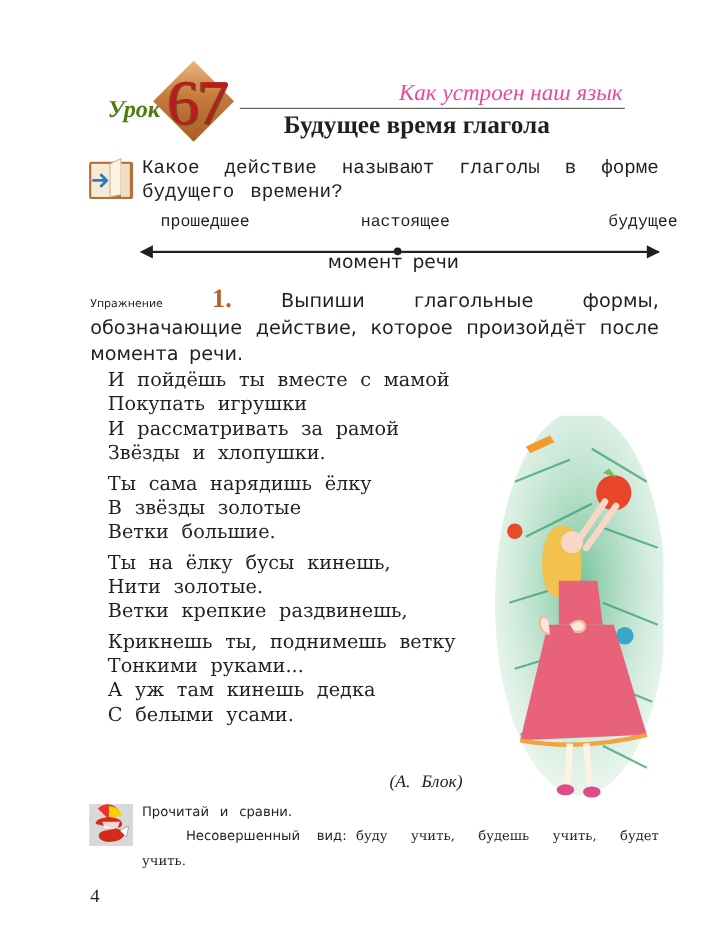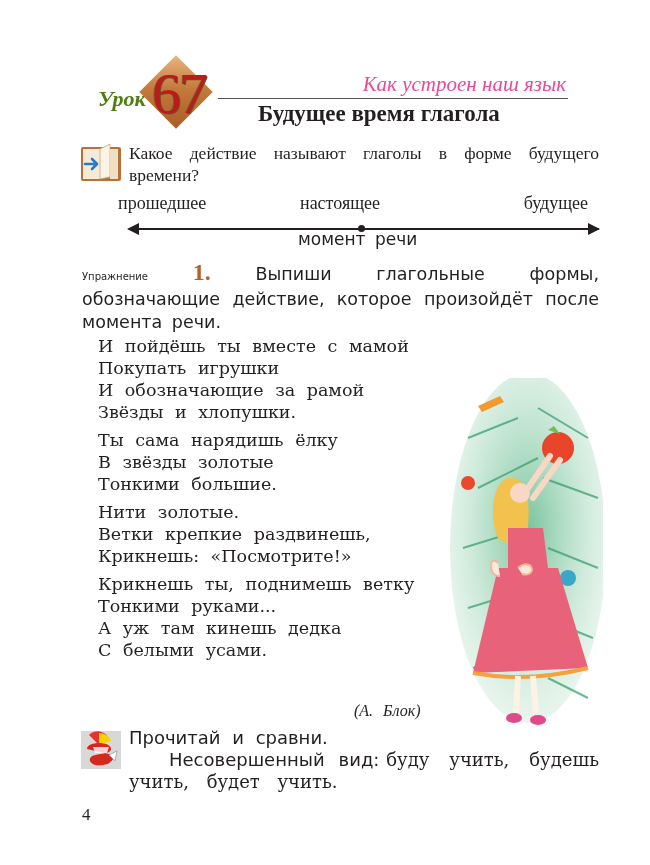--- a/index.html
+++ b/index.html
@@ -10,22 +10,22 @@
   .diamond { position:absolute; left:150px; top:66px; width:52px; height:52px; transform:rotate(45deg);
     background:linear-gradient(135deg, #e8b680 0%, #c47a3d 45%, #a85e25 100%); }
   .diamond-num { position:absolute; left:138px; top:62px; width:82px; text-align:center; font-family:"Liberation Serif", serif; font-size:58px; line-height:64px; color:#b91c1c;
     text-shadow: 1px 1px 0 #7a4a20, -1px 0 0 #8a5a2a; letter-spacing:-2px; }
   .section-title { position:absolute; right:84px; top:72px; font-family:"Liberation Serif", serif; font-style:italic; font-size:21px; color:#ec4899; }
   .header-rule { position:absolute; left:218px; top:98px; width:350px; height:1px; background:#555; }
   .lesson-title { position:absolute; left:258px; top:101px; font-family:"Liberation Serif", serif; font-weight:bold; font-size:23px; color:#231f20; }
 
   
   .book-icon { position:absolute; left:80px; top:143px; width:42px; height:40px; }
-  .question { position:absolute; left:129px; top:142px; width:470px; font-family:Liberation Serif, serif; font-size:17.5px; line-height:22px; text-align:justify; text-align-last:left; word-spacing:4px; }
-  .timeline-labels { position:absolute; left:118px; top:193px; width:470px; height:22px; font-family:Liberation Serif, serif; font-size:18px; }
+  .question { position:absolute; left:129px; top:142px; width:470px; font-family:Liberation Mono, monospace; font-size:17.5px; line-height:22px; text-align:justify; text-align-last:left; word-spacing:4px; }
+  .timeline-labels { position:absolute; left:146px; top:193px; width:470px; height:22px; font-family:Liberation Mono, monospace; font-size:15px; }
   .tl-past { position:absolute; left:0; }
   .tl-present { position:absolute; left:182px; }
   .tl-future { position:absolute; right:0; }
   .timeline-line { position:absolute; left:129px; top:228px; width:470px; height:2px; background:#231f20; }
   .arrow-left { position:absolute; left:127px; top:223px; width:0; height:0; border-top:6px solid transparent; border-bottom:6px solid transparent; border-right:12px solid #231f20; }
   .arrow-right { position:absolute; left:588px; top:223px; width:0; height:0; border-top:6px solid transparent; border-bottom:6px solid transparent; border-left:12px solid #231f20; }
   .timeline-dot { position:absolute; left:358px; top:225px; width:7px; height:7px; border-radius:50%; background:#231f20; }
   .moment-label { position:absolute; left:298px; top:229px; font-family:"DejaVu Sans", sans-serif; font-size:17px; word-spacing:4px; }
 
   
@@ -37,21 +37,21 @@
   .poem { position:absolute; left:82px; top:335px; font-family:"DejaVu Serif", serif; font-size:17.5px; line-height:22px; word-spacing:6px; }
   .stanza { margin:0 0 6px 16px; }
   .stanza div { white-space:nowrap; }
   .author { position:absolute; left:354px; top:702px; font-family:"Liberation Serif", serif; font-style:italic; font-size:16px; word-spacing:6px; }
 
   
   .illustration { position:absolute; left:448px; top:378px; width:155px; height:352px; }
 
   
   .compare-icon { position:absolute; left:81px; top:731px; width:40px; height:38px; }
-  .compare { position:absolute; left:129px; top:727px; width:470px; font-size:18px; line-height:22px; }
+  .compare { position:absolute; left:129px; top:727px; width:470px; font-size:12px; line-height:22px; }
   .compare .line1 { font-family:"DejaVu Sans", sans-serif; word-spacing:6px; }
   .compare .line2 { text-align:justify; text-align-last:left; }
   .compare .label { font-family:"DejaVu Sans", sans-serif; word-spacing:6px;margin-left:40px; }
   .compare .forms { font-family:"DejaVu Serif", serif; word-spacing:12px; }
 
   .page-number { position:absolute; left:82px; top:805px; font-family:"Liberation Serif", serif; font-size:17px; }
 </style>
 </head>
 <body>
 
@@ -86,32 +86,32 @@
 <div class="exercise">
   <span class="ex-word">Упражнение</span>
   <span class="ex-num">1.</span>
   <span>Выпиши глагольные формы, обозначающие действие, которое произойдёт после момента речи.</span>
 </div>
 
 <div class="poem">
   <div class="stanza">
     <div>И пойдёшь ты вместе с мамой</div>
     <div>Покупать игрушки</div>
-    <div>И обозначающие за рамой</div>
+    <div>И рассматривать за рамой</div>
     <div>Звёзды и хлопушки.</div>
   </div>
   <div class="stanza">
     <div>Ты сама нарядишь ёлку</div>
     <div>В звёзды золотые</div>
-    <div>Тонкими большие.</div>
+    <div>Ветки большие.</div>
   </div>
   <div class="stanza">
+    <div>Ты на ёлку бусы кинешь,</div>
     <div>Нити золотые.</div>
     <div>Ветки крепкие раздвинешь,</div>
-    <div>Крикнешь: «Посмотрите!»</div>
   </div>
   <div class="stanza">
     <div>Крикнешь ты, поднимешь ветку</div>
     <div>Тонкими руками...</div>
     <div>А уж там кинешь дедка</div>
     <div>С белыми усами.</div>
   </div>
 </div>
 <div class="author">(А. Блок)</div>
 

